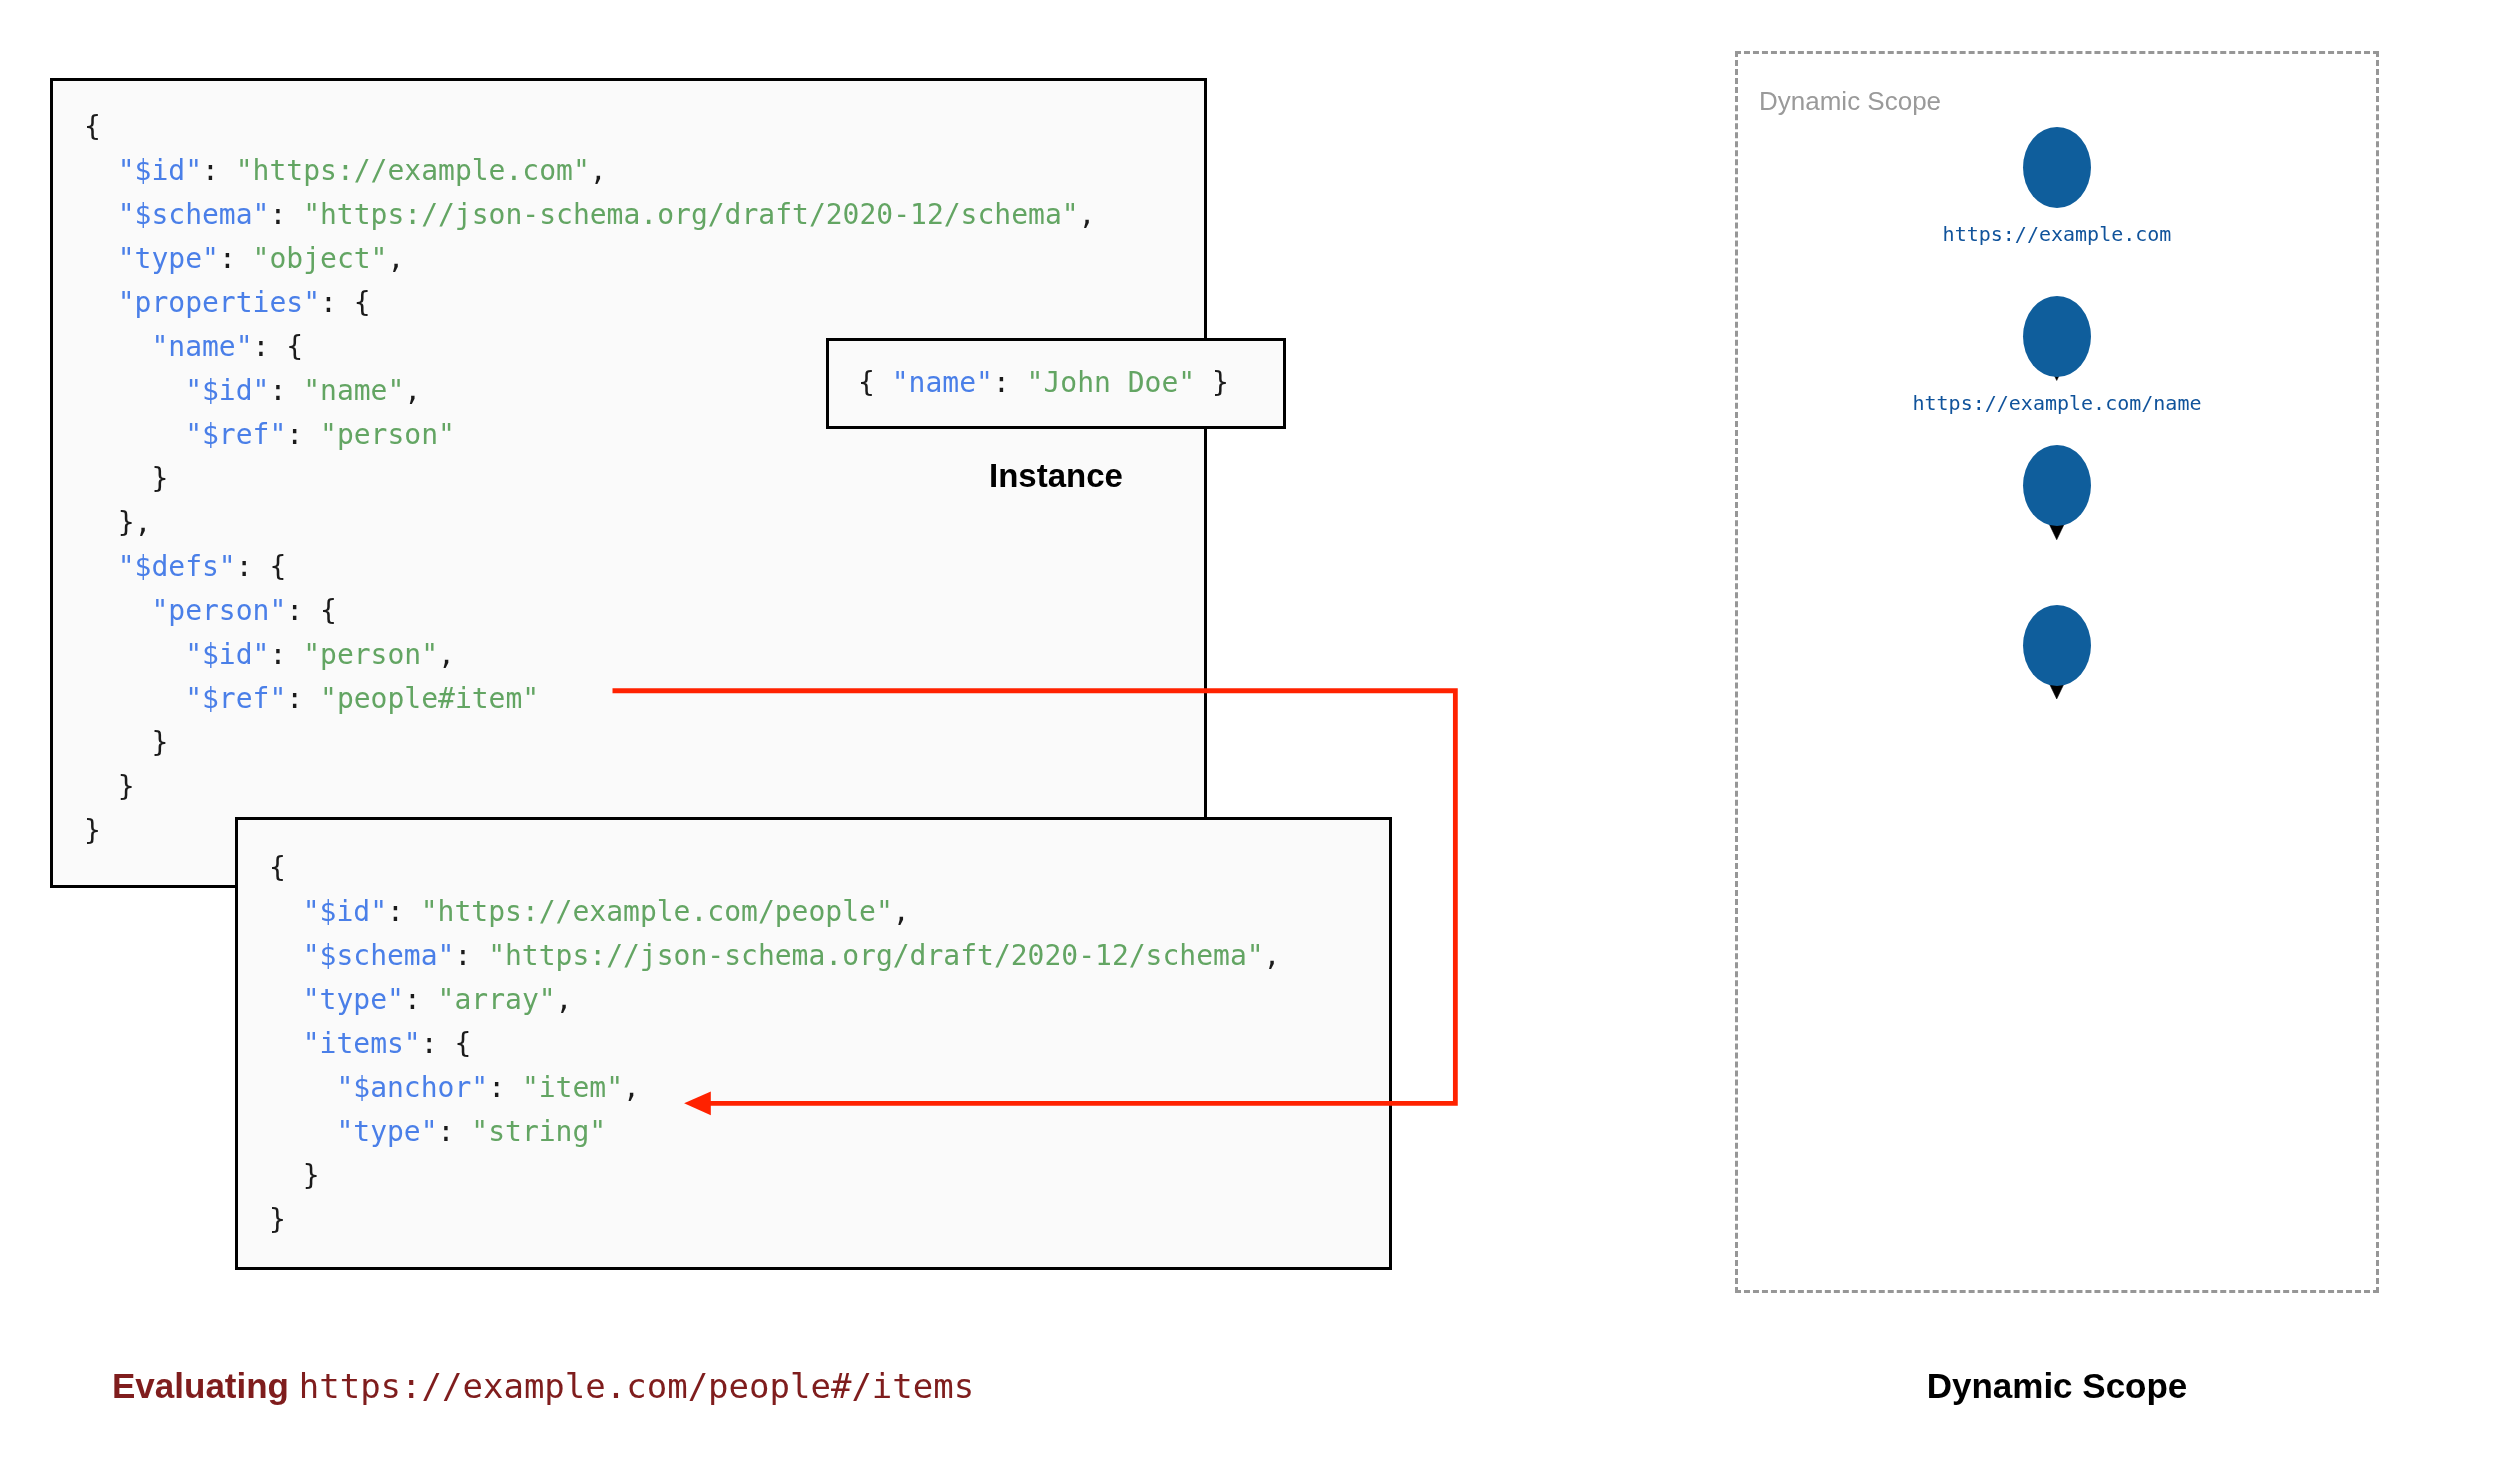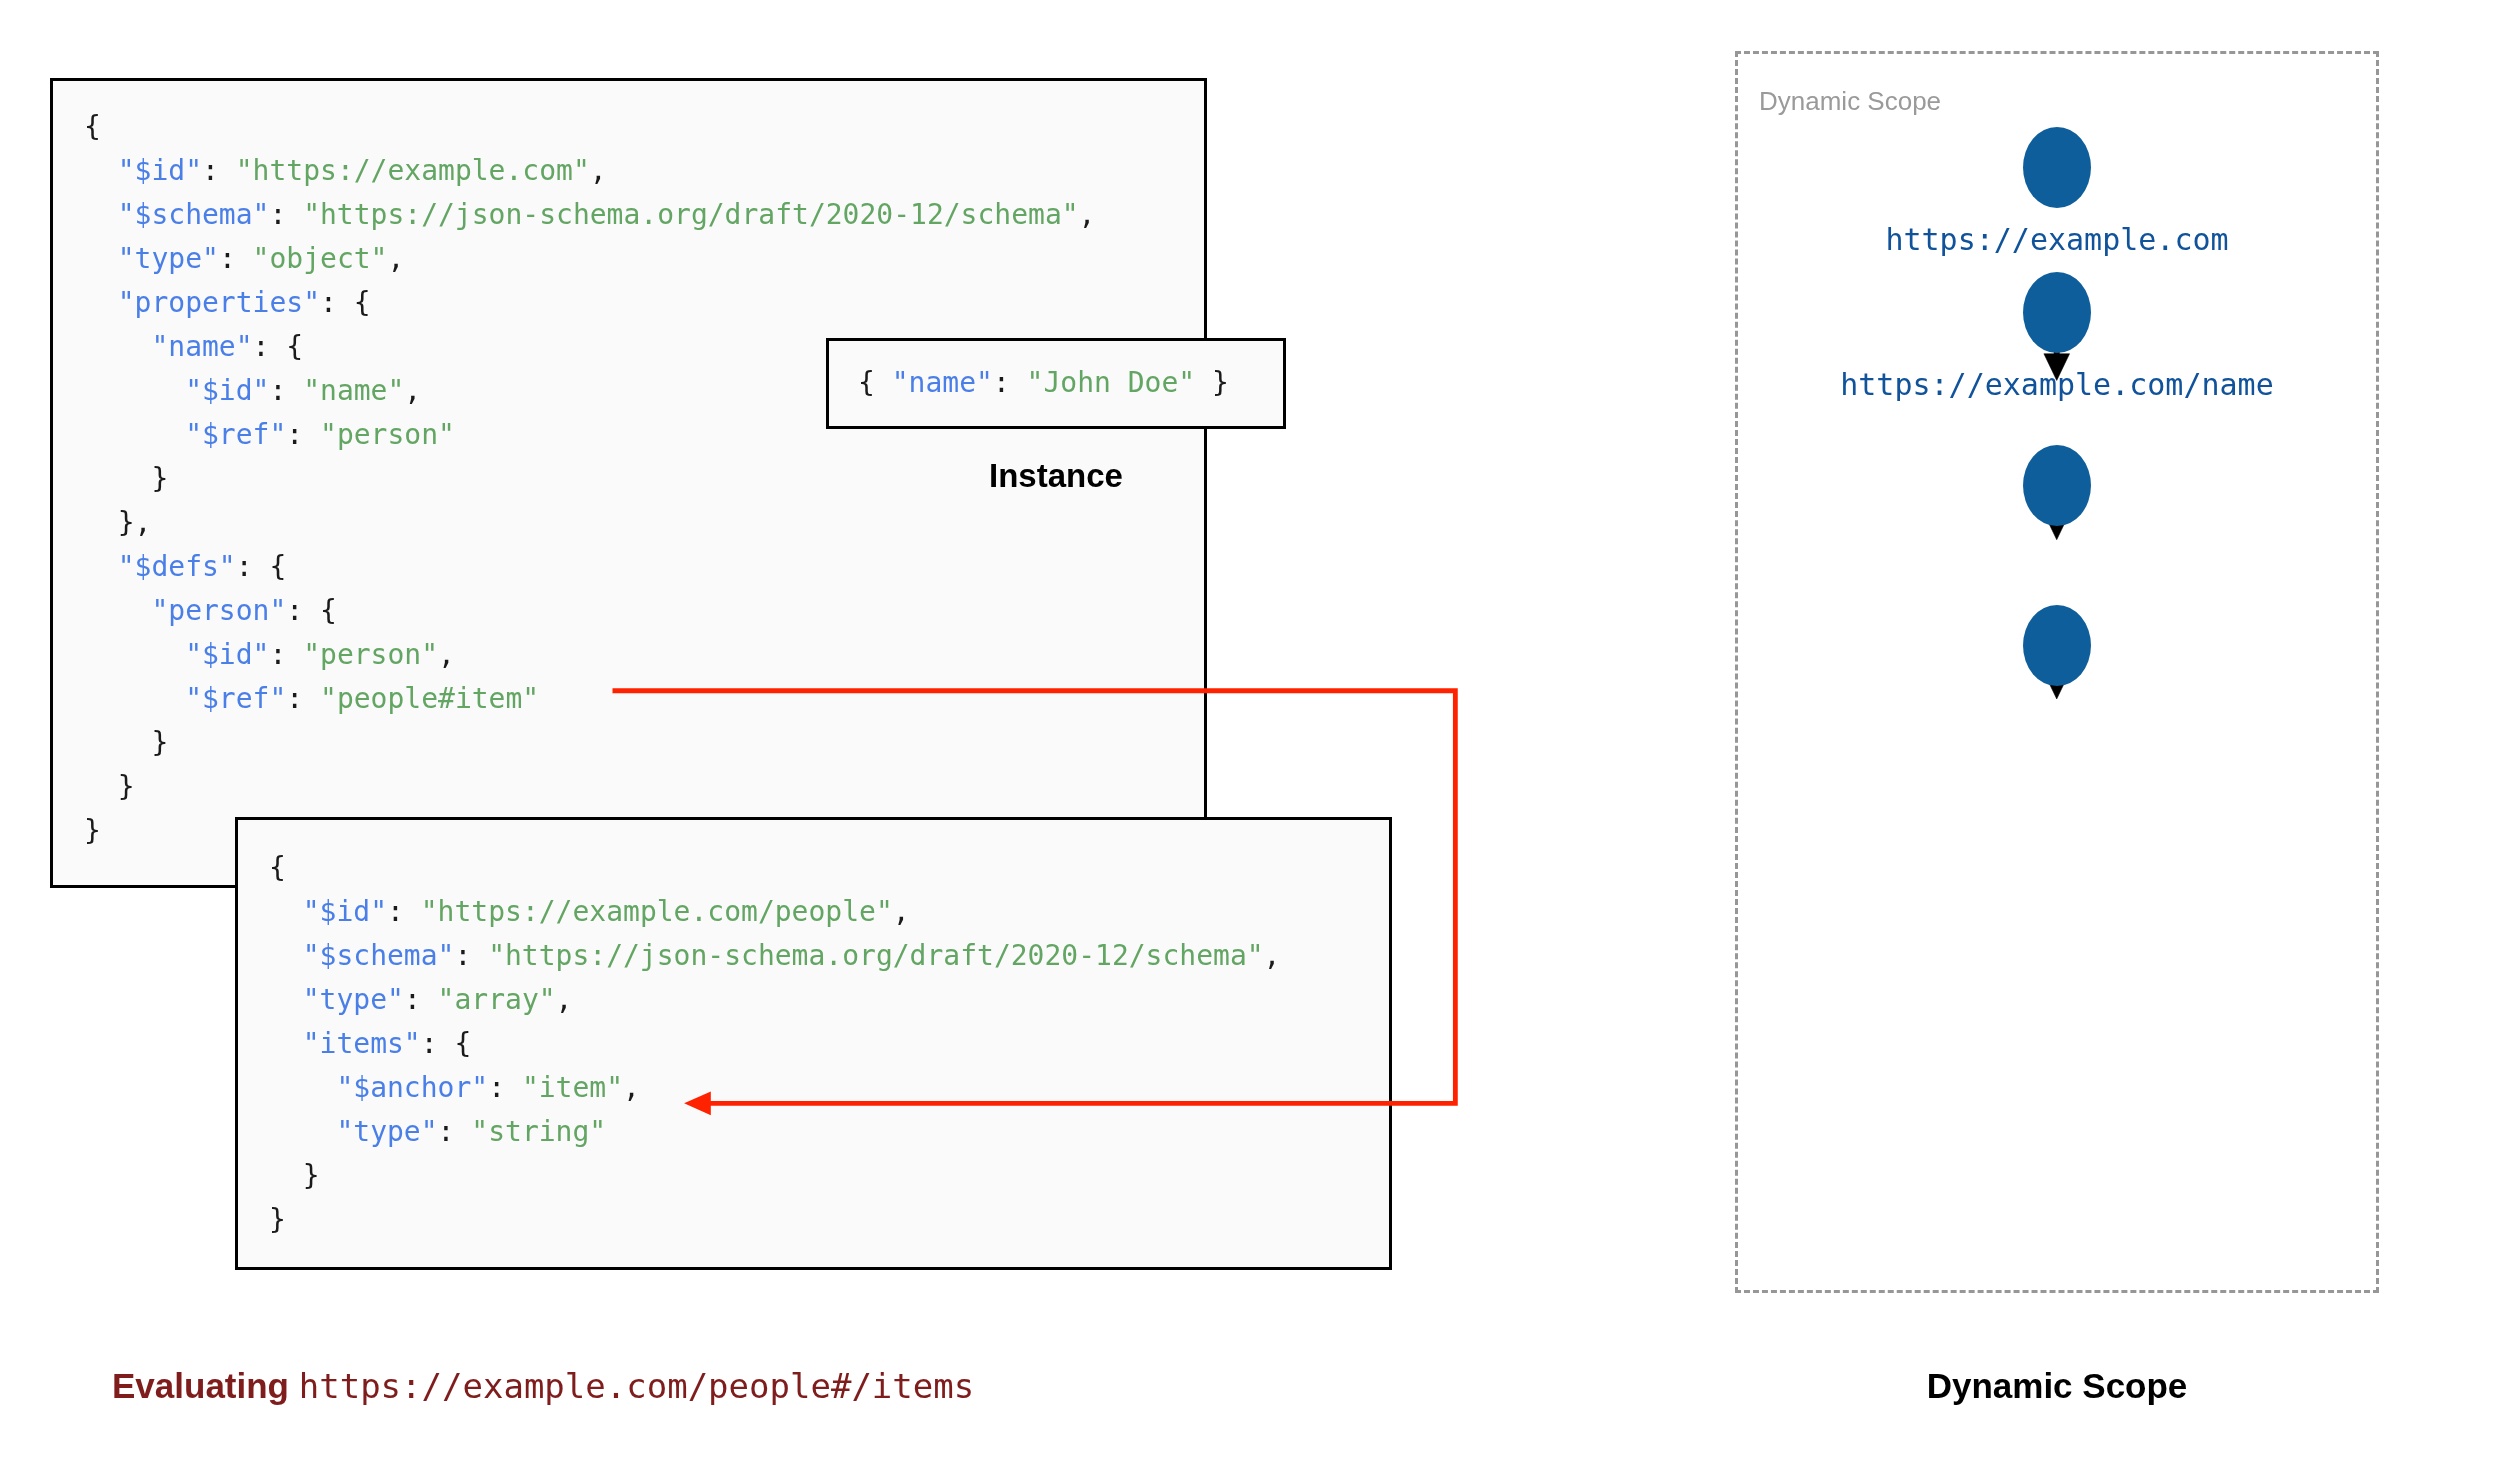--- a/index.html
+++ b/index.html
@@ -76,21 +76,21 @@
   }
   .scope-node{
     position:absolute; width:644px; left:1735px; text-align:center; z-index:3;
   }
   .node-circle{
     width:68px; height:81px; border-radius:50%;
     background:#0f5e9c; margin:0 auto;
   }
   .node-label{
     font-family:"DejaVu Sans Mono","Liberation Mono",monospace;
-    font-size:30px; color:#10539b; margin-top:14px; white-space:nowrap;
+    font-size:20px; color:#10539b; margin-top:14px; white-space:nowrap;
   }
   #scope-arrows{
     position:absolute; left:1735px; top:51px; width:644px; height:1242px; z-index:3;
     pointer-events:none;
   }
 </style>
 </head>
 <body>
 
 <div class="code-box" id="schema-root-box">
@@ -127,21 +127,21 @@
     <polygon points="602,914 578,864 626,864"></polygon>
     <line x1="602" y1="1096" x2="602" y2="1176" stroke-width="11"></line>
     <polygon points="602,1212 578,1162 626,1162"></polygon>
   </g>
 </svg>
 
 <div class="scope-node" style="top:127px;">
   <div class="node-circle"></div>
   <div class="node-label">https://example.com</div>
 </div>
-<div class="scope-node" style="top:272px;text-align:center;">
+<div class="scope-node" style="top:296px;text-align:center;">
   <div class="node-circle"></div>
   <div class="node-label">https://example.com/name</div>
 </div>
 <div class="scope-node" style="top:445px;">
   <div class="node-circle"></div>
 </div>
 <div class="scope-node" style="top:605px;">
   <div class="node-circle"></div>
 </div>
 

